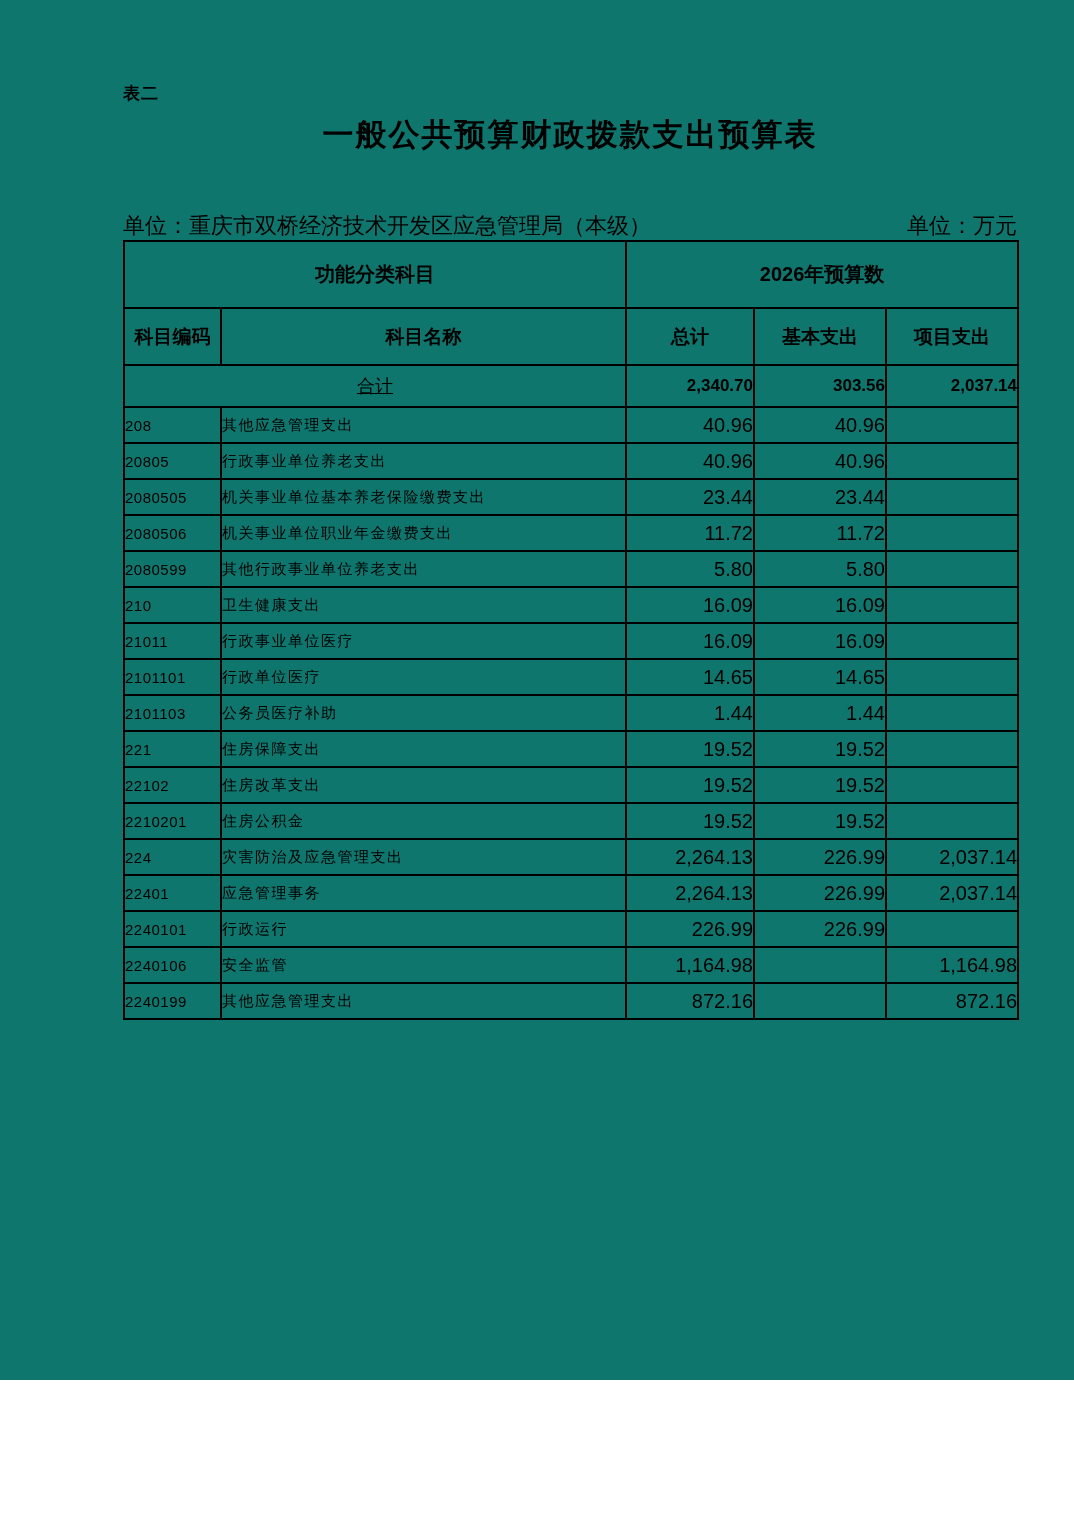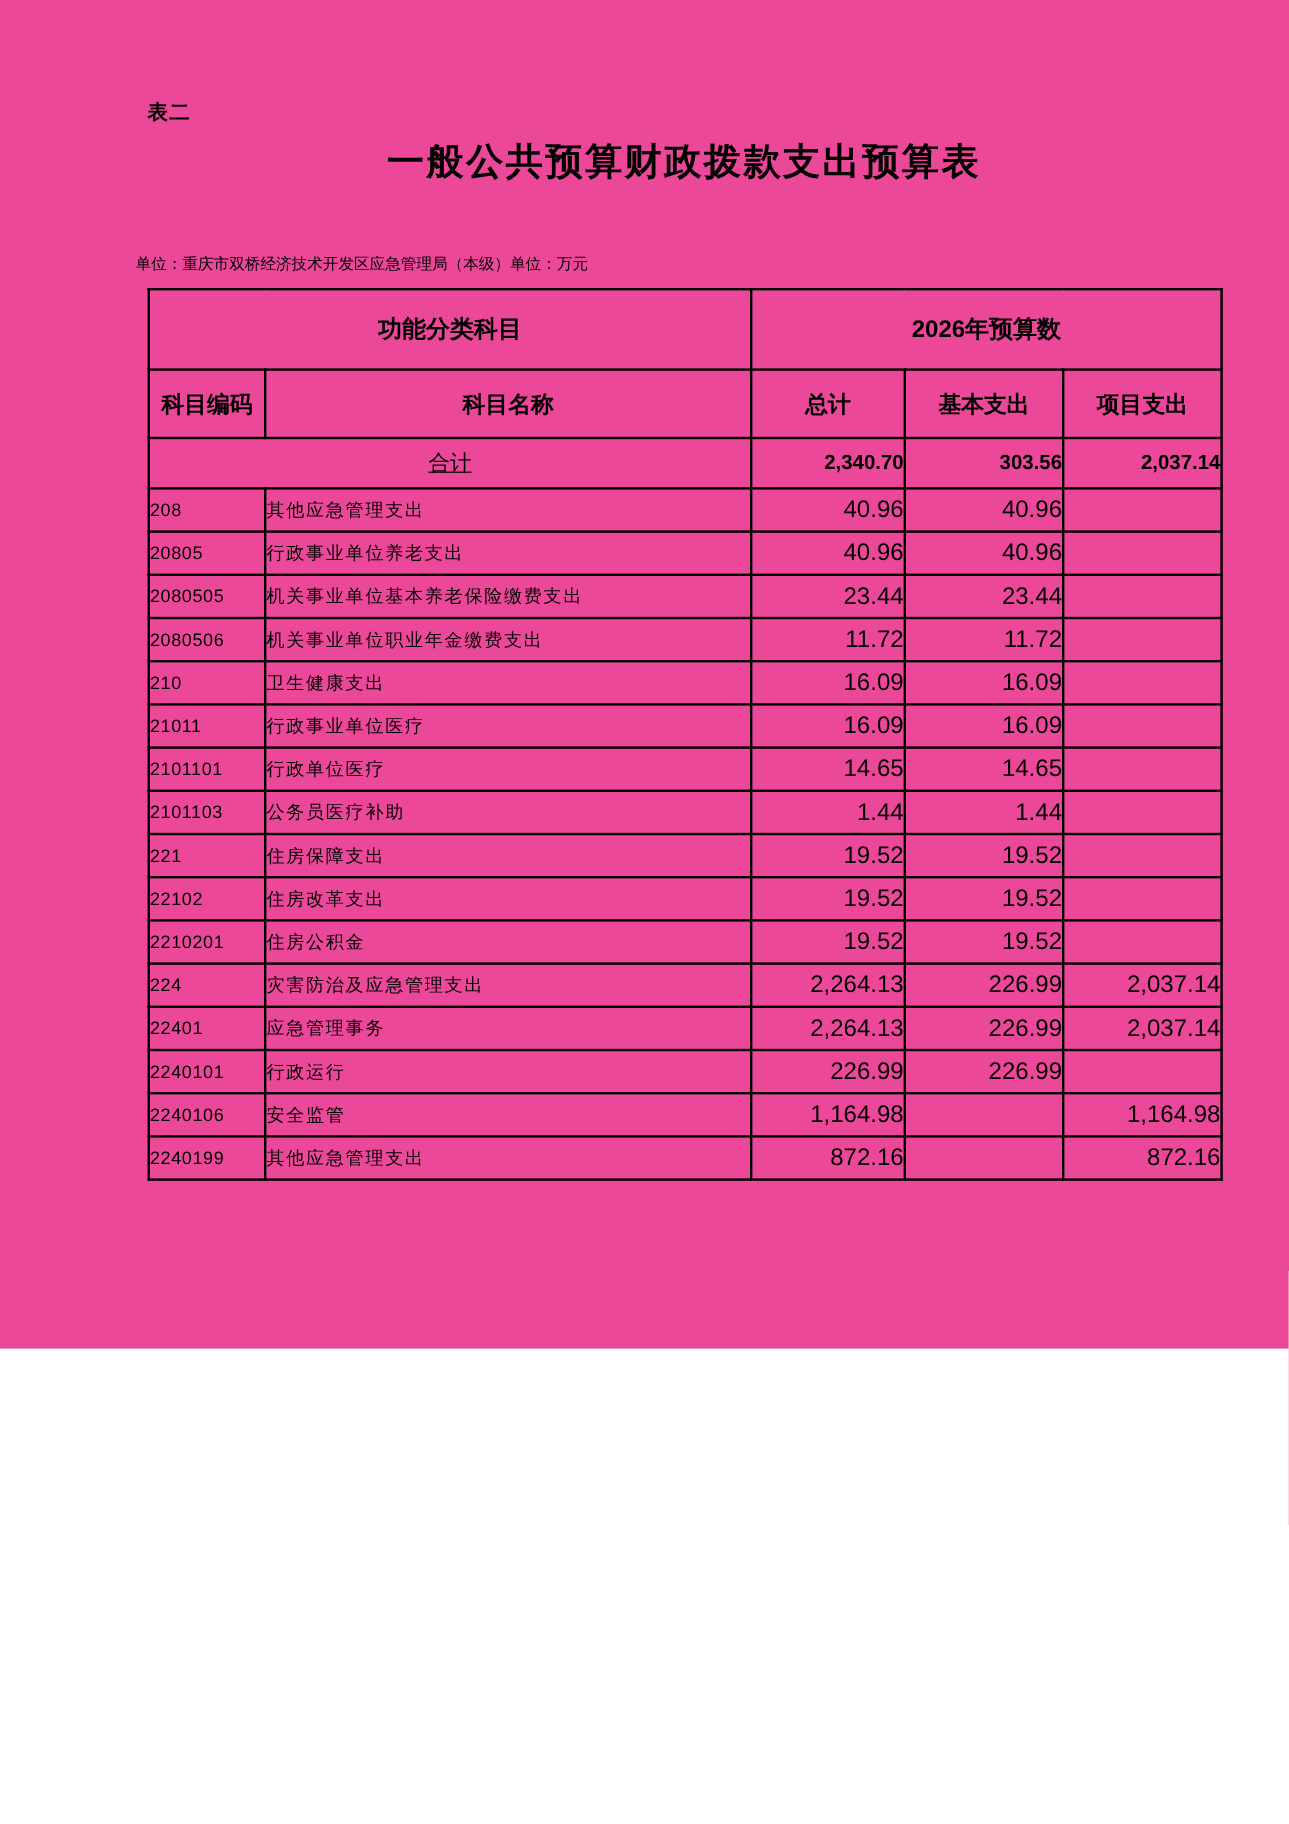--- a/index.html
+++ b/index.html
@@ -4,22 +4,22 @@
 <style>
   html, body {
     margin: 0;
     padding: 0;
     background: #ffffff;
     color: #000000;
   }
   .page {
     position: relative;
     width: 1074px;
-    height: 1124px;
-    background: #ec4899;
+    height: 1380px;
+    background: #0f766e;
     font-family: "Liberation Serif", "DejaVu Serif", serif;
     overflow: hidden;
   }
   .tag {
     position: absolute;
     left: 123px;
     top: 82px;
     font-size: 17px;
     font-weight: bold;
     letter-spacing: 1px;
@@ -31,27 +31,27 @@
     width: 894px;
     margin: 0;
     text-align: center;
     font-size: 31px;
     font-weight: bold;
     letter-spacing: 2px;
     font-family: "Liberation Serif", "DejaVu Serif", serif;
   }
   .unit-row {
     position: absolute;
-    left: 113px;
+    left: 123px;
     top: 211px;
     width: 894px;
     display: flex;
-    justify-content: flex-start;
+    justify-content: space-between;
     align-items: baseline;
-    font-size: 13px;
+    font-size: 22px;
   }
   table.budget {
     position: absolute;
     left: 123px;
     top: 240px;
     width: 894px;
     border-collapse: collapse;
     table-layout: fixed;
   }
   table.budget col.c-code    { width: 97px; }
@@ -180,20 +180,27 @@
   </tr>
 
   <tr class="data-row">
     <td class="code">2080506</td>
     <td class="name">机关事业单位职业年金缴费支出</td>
     <td class="num">11.72</td>
     <td class="num">11.72</td>
     <td class="num"></td>
   </tr>
 
+  <tr class="data-row">
+    <td class="code">2080599</td>
+    <td class="name">其他行政事业单位养老支出</td>
+    <td class="num">5.80</td>
+    <td class="num">5.80</td>
+    <td class="num"></td>
+  </tr>
 
   <tr class="data-row">
     <td class="code">210</td>
     <td class="name">卫生健康支出</td>
     <td class="num">16.09</td>
     <td class="num">16.09</td>
     <td class="num"></td>
   </tr>
 
   <tr class="data-row">

